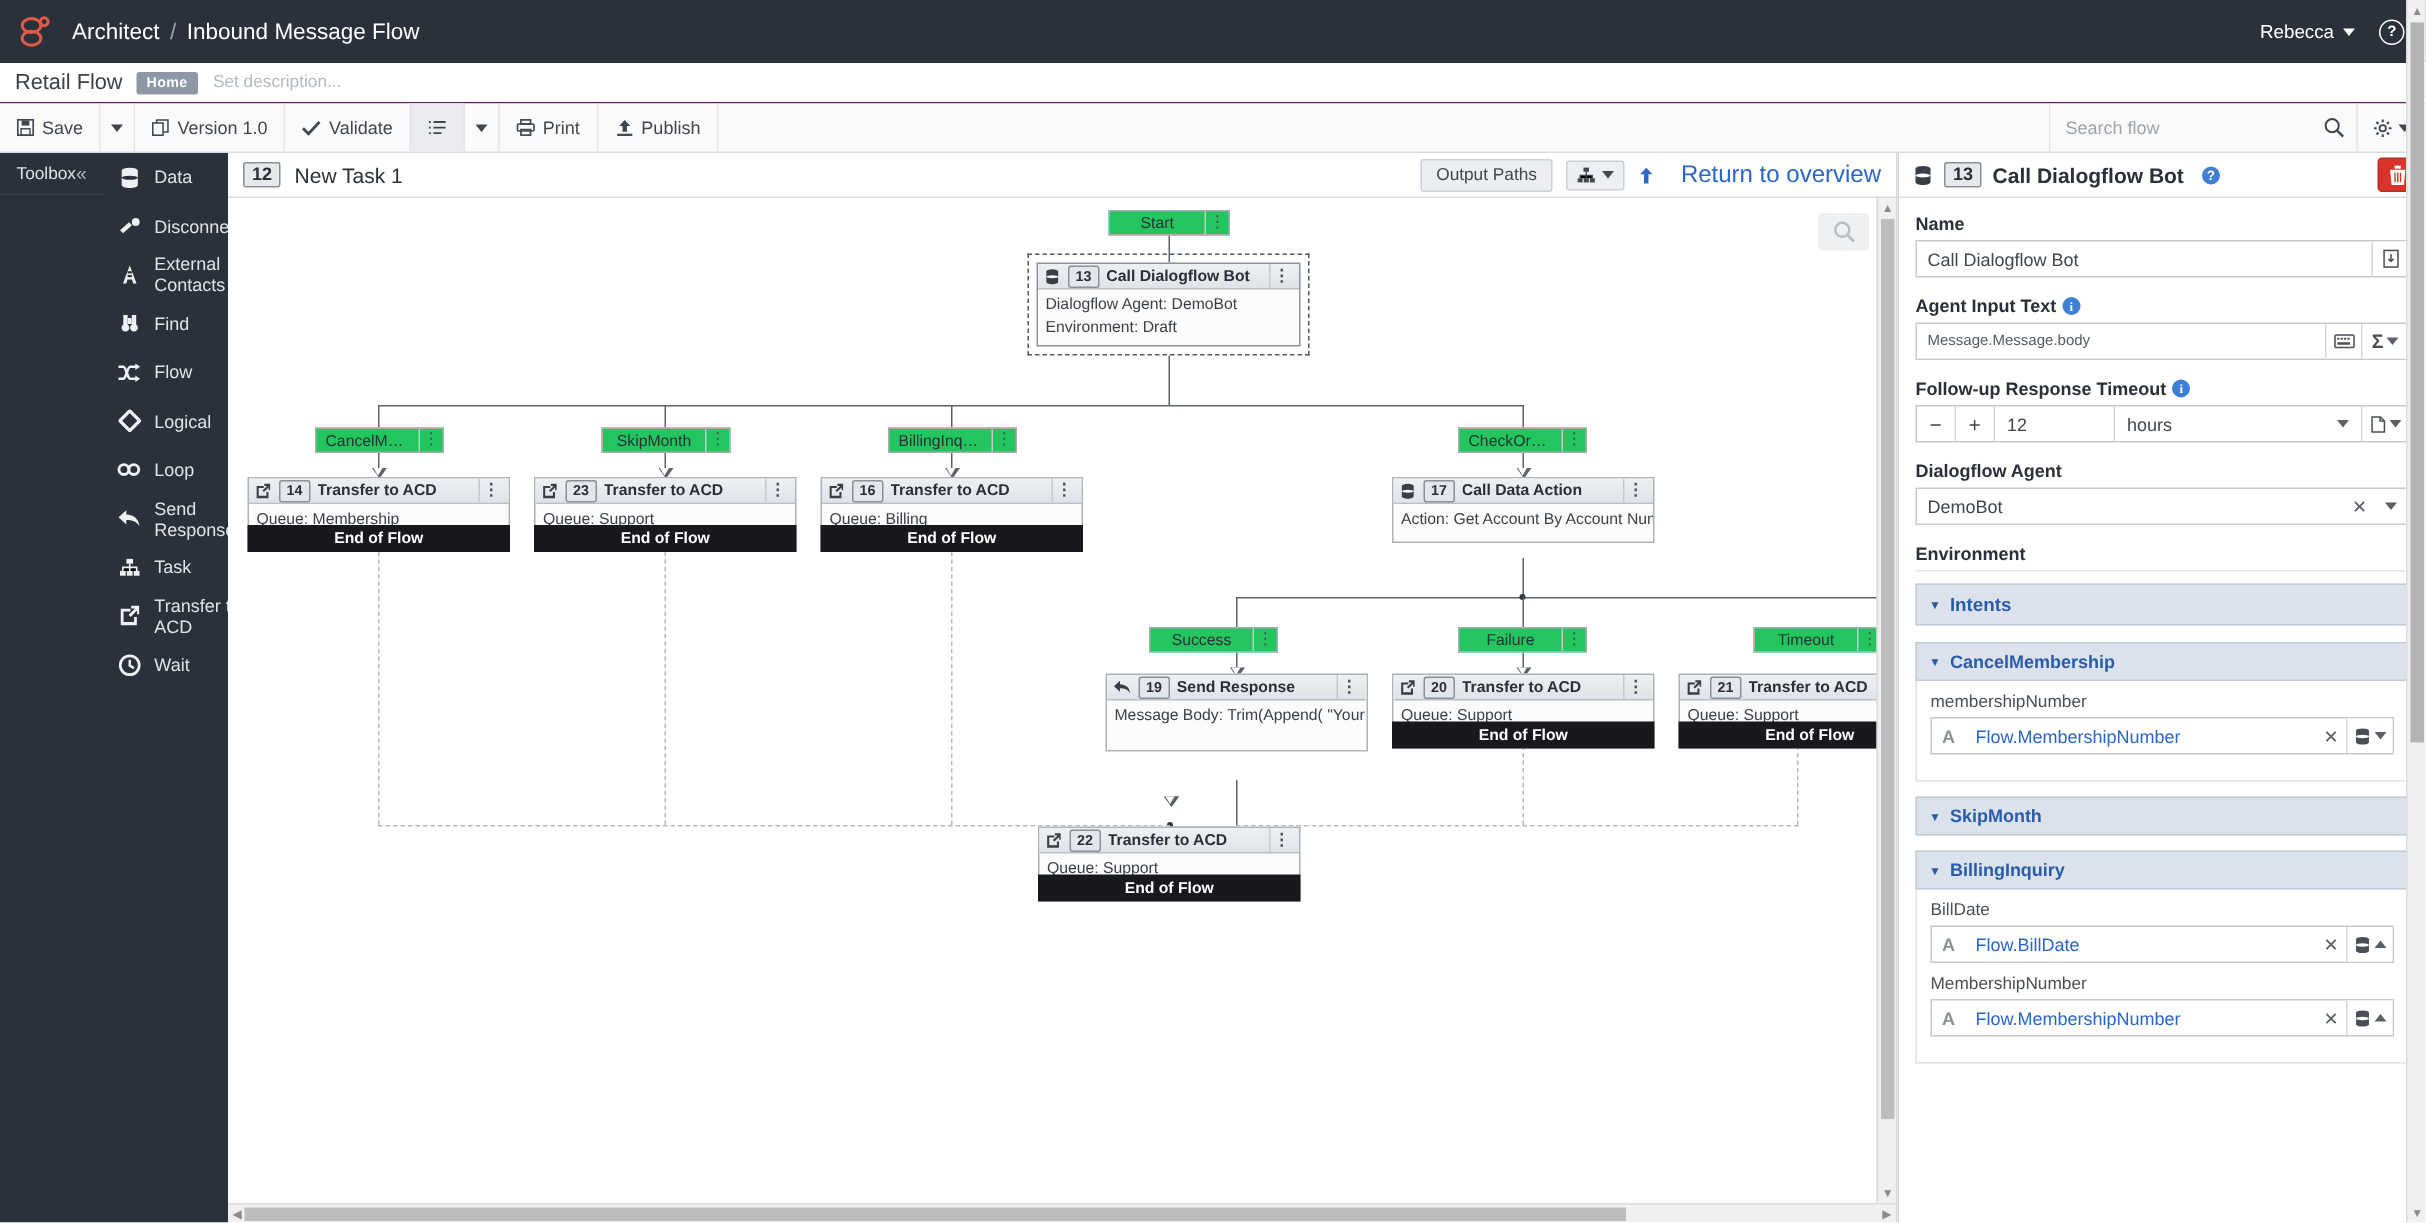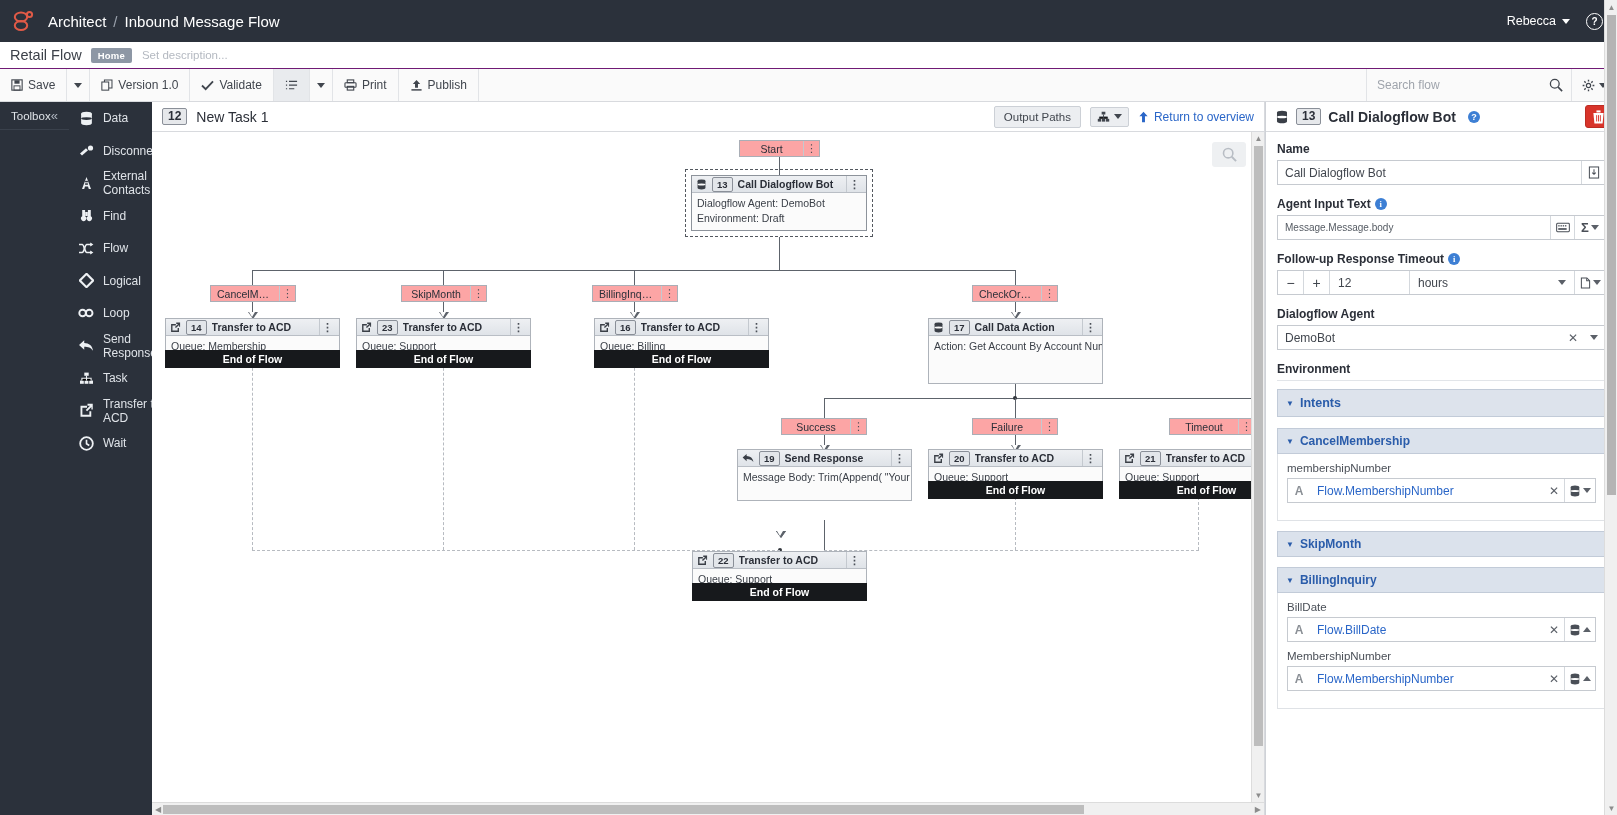--- a/index.html
+++ b/index.html
@@ -98,21 +98,21 @@
   .taskname{font-size:14px;color:#2b2f38}
   .canvashead .sp{flex:1}
   .btn-outline{
     background:#eceef1;border:1px solid #ccd0d6;border-radius:2px;
     padding:4px 9px;font-size:11.5px;color:#41464e;cursor:pointer;
   }
   .btn-ico{
     background:#eceef1;border:1px solid #ccd0d6;border-radius:2px;
     padding:3px 6px;display:flex;align-items:center;gap:4px;cursor:pointer;color:#41464e;
   }
-  .link-ret{color:#2a66c8;font-size:12px;display:flex;align-items:center;gap:5px;cursor:pointer;white-space:nowrap}
+  .link-ret{color:#2a66c8;font-size:16px;display:flex;align-items:center;gap:18px;cursor:pointer;white-space:nowrap}
 
   .canvas{position:relative;flex:1;overflow:hidden;background:#fff}
   .canvas .zoomfind{
     position:absolute;right:18px;top:10px;width:34px;height:25px;background:#eef0f2;
     border-radius:3px;display:flex;align-items:center;justify-content:center;
     color:#b8bdc4;cursor:pointer;
   }
   .hscrollbar{
     height:13px;background:#f0f0f0;border-top:1px solid #dcdcdc;display:flex;align-items:center;
     padding:0 11px;position:relative;
@@ -145,21 +145,21 @@
   .kebab{color:#4a4f57;font-size:11px;letter-spacing:0;line-height:1;cursor:pointer;padding:0 2px;
          border-left:1px solid #c4c9cf;height:100%;display:flex;align-items:center}
   .node .nbody{padding:3px 5px;font-size:10.5px;color:#3a3f47;line-height:15px;white-space:nowrap;overflow:hidden}
   .node .eof{
     background:#17191c;color:#fff;font-size:10.5px;font-weight:bold;text-align:center;
     padding:3px 0;position:absolute;left:-1px;right:-1px;bottom:-1px;
   }
   .node.selected{border-color:#8d939b}
   .seldash{position:absolute;border:1.5px dashed #53585f;}
   .pathbox{
-    position:absolute;background:#fca5a5;border:1px solid #a9aeb6;height:17px;
+    position:absolute;background:#22c55e;border:1px solid #a9aeb6;height:17px;
     display:flex;align-items:center;font-size:10.5px;color:#2b2f38;
   }
   .pathbox .plbl{flex:1;text-align:center;padding:0 6px;white-space:nowrap;overflow:hidden;text-overflow:ellipsis}
   .ln{position:absolute;background:#5d6views}
   .ln{position:absolute;background:#5d636b}
   .lnv{width:1px}
   .lnh{height:1px}
   .dash-v{position:absolute;width:0;border-left:1px dashed #b7bbc1}
   .dash-h{position:absolute;height:0;border-top:1px dashed #b7bbc1}
   .arrow-wrap{position:absolute;width:10px;height:7px}
@@ -640,53 +640,53 @@
           <span class="nid">23</span>
           <span class="ttl">Transfer to ACD</span>
           <span class="kebab">⋮</span>
         </div>
         <div class="nbody">
           <div>Queue: Support</div>
         </div>
         <div class="eof">End of Flow</div>
       </div>
 
-      <div class="node" style="left:395px; top:186px; width:175px; height:50px;margin-left:47px;">
+      <div class="node" style="left:395px; top:186px; width:175px; height:50px;">
         <div class="nhead">
           <svg width="11" height="11" viewBox="0 0 12 12">
               <path d="M1.2 3.2h5.2v1.5H2.7v5.6h5.6V7.6h1.5v4.4H1.2z" fill="#3a3f47" transform="translate(0,-1)"></path>
               <path d="M11 .6H6.8v1.5h2L5.4 5.5l1.1 1.1 3.4-3.4v2H11z" fill="#3a3f47"></path>
             </svg>
           <span class="nid">16</span>
           <span class="ttl">Transfer to ACD</span>
           <span class="kebab">⋮</span>
         </div>
         <div class="nbody">
           <div>Queue: Billing</div>
         </div>
         <div class="eof">End of Flow</div>
       </div>
 
-      <div class="node" style="left:776px; top:186px; width:175px; height:66px;">
+      <div class="node" style="left:776px; top:186px; width:175px; height:44px;">
         <div class="nhead">
           <svg width="11" height="11" viewBox="0 0 12 12">
               <ellipse cx="6" cy="2.2" rx="4.3" ry="1.6" fill="#3a3f47"></ellipse>
               <path d="M1.7 2.2v7.6c0 .9 1.9 1.6 4.3 1.6s4.3-.7 4.3-1.6V2.2" fill="#3a3f47"></path>
               <ellipse cx="6" cy="6" rx="4.3" ry="1.1" fill="#fbfbfb"></ellipse>
             </svg>
           <span class="nid">17</span>
           <span class="ttl">Call Data Action</span>
           <span class="kebab">⋮</span>
         </div>
         <div class="nbody">
           <div>Action: Get Account By Account Number</div>
         </div>
       </div>
 
-      <div class="pathbox" style="left:629px; top:286px; width:86px;">
+      <div class="pathbox" style="left:614px; top:286px; width:86px;">
         <span class="plbl">Success</span>
         <span class="kebab">⋮</span>
       </div>
       <div class="pathbox" style="left:820px; top:286px; width:86px;">
         <span class="plbl">Failure</span>
         <span class="kebab">⋮</span>
       </div>
       <div class="pathbox" style="left:1017px; top:286px; width:86px;">
         <span class="plbl">Timeout</span>
         <span class="kebab">⋮</span>

